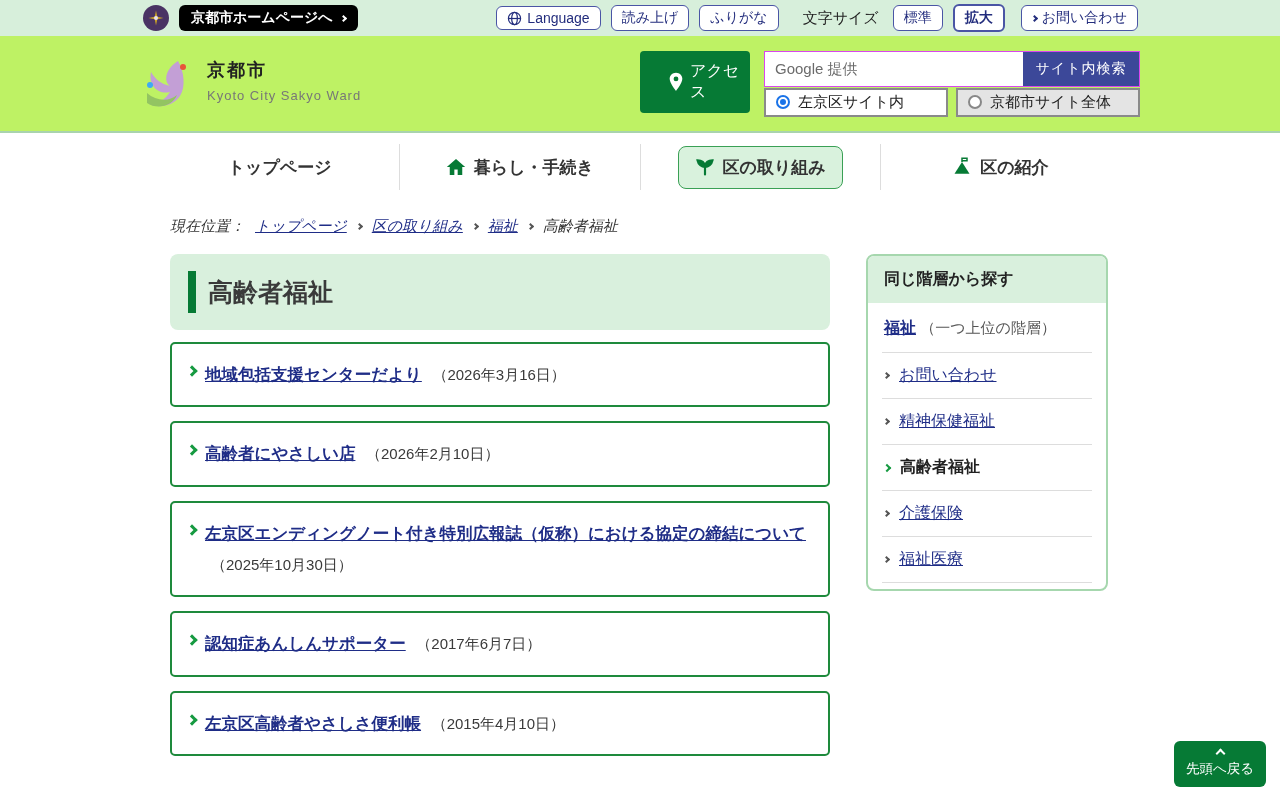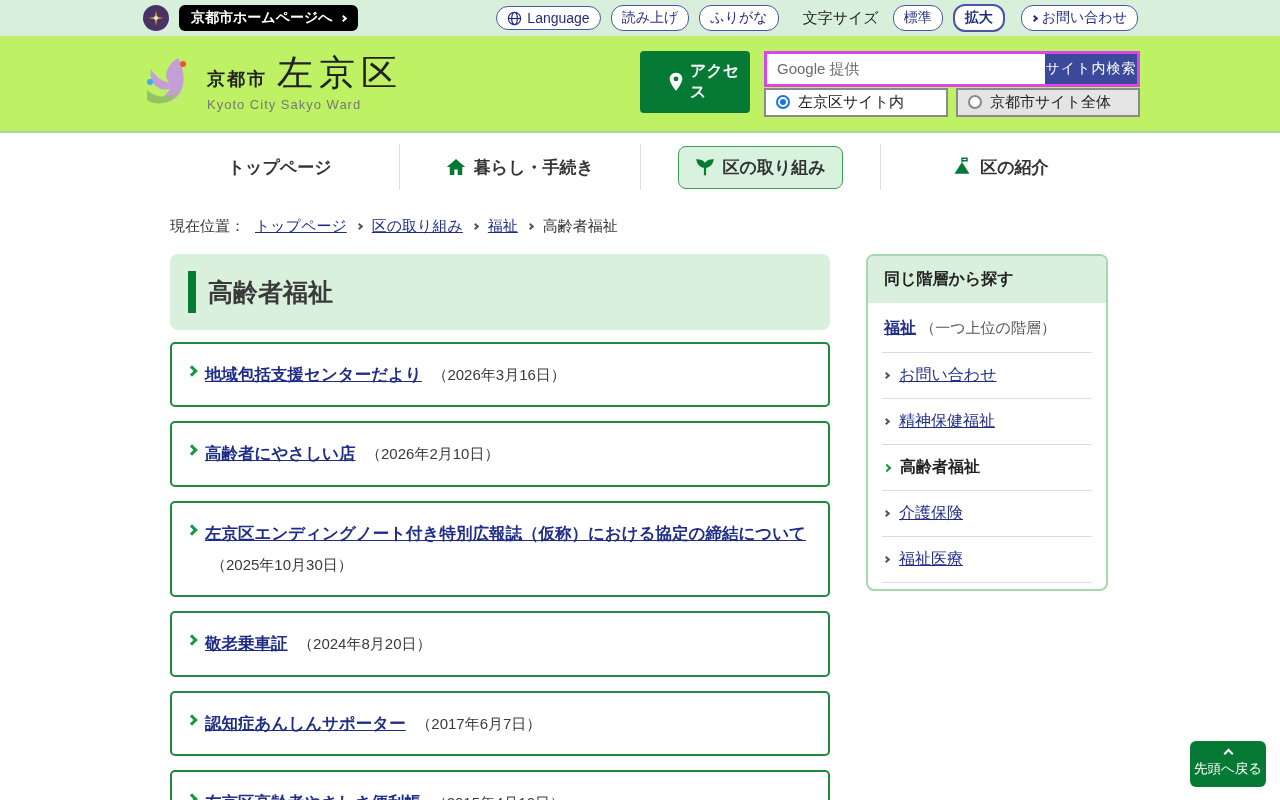--- a/index.html
+++ b/index.html
@@ -10,21 +10,21 @@
   .topbar { height:36px; background:#d7efdb; display:flex; align-items:center;
     padding:0 142px 0 143px; gap:10px; }
   .topbar .spacer { flex:1; }
   .emblem { width:26px; height:26px; border-radius:50%; background:#4a3364;
     display:flex; align-items:center; justify-content:center; flex:0 0 auto; }
   .emblem svg { display:block; }
   .btn-green-sm { background:#000000; color:#fff; border:none; border-radius:6px;
     font-size:14px; font-weight:bold; padding:4px 12px; display:inline-flex;
     align-items:center; gap:8px; cursor:pointer; }
   .btn-outline { background:#fff; color:#232d7d; border:1px solid #4a55a5;
-    border-radius:12px; font-size:14px; padding:3px 10px; display:inline-flex;
+    border-radius:6px; font-size:14px; padding:3px 10px; display:inline-flex;
     align-items:center; gap:5px; cursor:pointer; }
   .btn-outline.bold { border-width:2px; font-weight:bold; }
   .topbar-label { font-size:15px; color:#222; margin:0 4px 0 14px; }
 
   .chev { display:inline-block; width:7px; height:7px; border-top:2px solid currentColor;
     border-right:2px solid currentColor; transform:rotate(45deg); }
   .chev.white { color:#fff; }
   .chev.small { width:5px; height:5px; }
   .chev.up { transform:rotate(-45deg); }
   .chev.green { color:#169a41; border-width:3px; width:8px; height:8px; }
@@ -34,28 +34,28 @@
   .header { height:97px; background:#bef264; border-bottom:2px solid #a9d3ae;
     display:flex; align-items:center; padding:0 140px 0 143px; position:relative; }
   .logo { display:flex; align-items:flex-start; gap:12px; cursor:pointer; }
   .logo-text .jp { display:flex; align-items:baseline; gap:10px; color:#222; }
   .logo-city { font-size:18px; font-weight:bold; letter-spacing:2px; }
   .logo-ward { font-size:36px; font-weight:400; letter-spacing:6px; line-height:1; }
   .logo-en { font-size:13px; color:#777; letter-spacing:1px; margin-top:6px; }
 
   .header-right { margin-left:auto; display:flex; align-items:flex-start; gap:14px; }
   .access-btn { width:110px; height:62px; background:#067a35; border:none; border-radius:4px;
-    color:#fff; font-size:16px; font-weight:bold; display:flex; align-items:center;
+    color:#fff; font-size:16px; font-weight:normal; display:flex; align-items:center;
     justify-content:center; gap:6px; cursor:pointer; line-height:1.3; text-align:left;padding-left:20px; }
   .search-area { width:376px; }
-  .search-row { display:flex; border:3px solid #d946ef; height:36px; }
+  .search-row { display:flex; border:1px solid #d946ef; height:36px; }
   .search-input { flex:1; border:none; outline:none; font-size:15px; padding:0 10px;
     color:#333; }
   .search-input::placeholder { color:#6b6b6b; }
-  .search-btn { width:92px; background:#3c4899; color:#fff; border:none;
+  .search-btn { width:116px; background:#3c4899; color:#fff; border:none;
     font-size:14px; letter-spacing:1px; cursor:pointer; }
   .scope-row { display:flex; gap:8px; margin-top:1px; }
   .scope { flex:1; display:flex; align-items:center; gap:8px; border:2px solid #8a8a8a;
     padding:3px 10px; font-size:15px; color:#222; cursor:pointer; }
   .scope.selected { background:#fff; }
   .scope.unselected { background:#e4e4e4; }
   .radio { width:14px; height:14px; border-radius:50%; border:2px solid #888;
     background:#fff; position:relative; flex:0 0 auto; }
   .radio.on { border-color:#1a73e8; }
   .radio.on::after { content:""; position:absolute; inset:2px; border-radius:50%;
@@ -65,21 +65,21 @@
   .mainnav { height:68px; display:flex; align-items:center; padding:0 160px; }
   .nav-item { flex:1; display:flex; align-items:center; justify-content:center; gap:8px;
     font-size:17px; font-weight:bold; color:#333; cursor:pointer; height:46px; }
   .nav-item + .nav-item { border-left:1px solid #ddd; }
   .nav-pill { display:flex; align-items:center; gap:8px; background:#d9f2dd;
     border:1px solid #3aa055; border-radius:8px; padding:9px 16px; }
   .nav-icon { display:inline-flex; }
 
   
   .breadcrumb { padding:16px 0 8px 170px; font-size:15px; display:flex;
-    align-items:center; gap:10px; color:#333; }
+    align-items:center; gap:10px; color:#333;font-style:italic; }
   .breadcrumb a { color:#1f2d87; text-decoration:underline; cursor:pointer; }
   .bc-sep { color:#555; }
 
   
   .content { display:flex; padding:10px 0 0 170px; gap:36px; }
   .main-col { width:660px; }
   .side-col { width:242px; }
 
   .page-title-box { background:#d9f0dd; border-radius:8px; height:76px;
     display:flex; align-items:center; padding:0 18px; margin-bottom:12px; }
@@ -103,21 +103,21 @@
   .side-parent { padding:13px 2px; font-size:15px; color:#555; }
   .side-parent a { color:#1f2d87; font-weight:bold; text-decoration:underline;
     font-size:16px; cursor:pointer; }
   .side-item { display:flex; align-items:center; gap:10px; padding:12px 2px;
     border-top:1px solid #ddd; font-size:16px; }
   .side-item a { color:#1f2d87; text-decoration:underline; cursor:pointer; }
   .side-item .current { color:#222; font-weight:bold; }
   .side-item:last-child { border-bottom:1px solid #ddd; }
 
   
-  .back-top { position:fixed; right:14px; bottom:13px; width:76px; height:46px;
+  .back-top { position:fixed; right:14px; bottom:13px; width:92px; height:46px;
     background:#067a35; color:#fff; border:none; border-radius:6px; font-size:13.5px;
     display:flex; flex-direction:column; align-items:center; justify-content:center;
     gap:3px; cursor:pointer; }
 
   svg { display:block; }
 </style>
 </head>
 <body>
 
 <div class="topbar">
@@ -168,21 +168,20 @@
       <svg width="52" height="52" viewBox="0 0 52 52">
         <path d="M35 3 C23 10 20 23 27 28 C18 26 12 21 8 14 C5 28 16 37 27 34 C22 42 14 47 6 46 C18 51 31 47 37 38 C43 29 41 13 35 3 Z" fill="#c39fd6"></path>
         <path d="M4 35 C13 43 26 44 34 37 C30 48 14 52 4 45 Z" fill="#93c462"></path>
         <circle cx="40" cy="9" r="3" fill="#e8553a"></circle>
         <circle cx="7" cy="27" r="3" fill="#3fa9f5"></circle>
       </svg>
     </span>
     <div class="logo-text">
       <div class="jp">
         <span class="logo-city">京都市</span>
-        <span class="logo-ward">左京区</span>
       </div>
       <div class="logo-en">Kyoto City Sakyo Ward</div>
     </div>
   </div>
 
   <div class="header-right">
     <button class="access-btn">
       <span>
         <svg width="16" height="20" viewBox="0 0 24 30">
           <path fill-rule="evenodd" fill="#fff" d="M12 1 C6.5 1 2.5 5.2 2.5 10.3 C2.5 17 12 28.5 12 28.5 C12 28.5 21.5 17 21.5 10.3 C21.5 5.2 17.5 1 12 1 Z M12 14 A3.6 3.6 0 1 1 12 6.8 A3.6 3.6 0 1 1 12 14 Z"></path>
@@ -283,27 +282,20 @@
     </div>
 
     <div class="article-box">
       <span class="chev green"></span>
       <div class="article-text">
         <a>左京区エンディングノート付き特別広報誌（仮称）における協定の締結について</a>
         <span class="article-date">（2025年10月30日）</span>
       </div>
     </div>
 
-    <div class="article-box">
-      <span class="chev green"></span>
-      <div class="article-text">
-        <a>敬老乗車証</a>
-        <span class="article-date">（2024年8月20日）</span>
-      </div>
-    </div>
 
     <div class="article-box">
       <span class="chev green"></span>
       <div class="article-text">
         <a>認知症あんしんサポーター</a>
         <span class="article-date">（2017年6月7日）</span>
       </div>
     </div>
 
     <div class="article-box">

